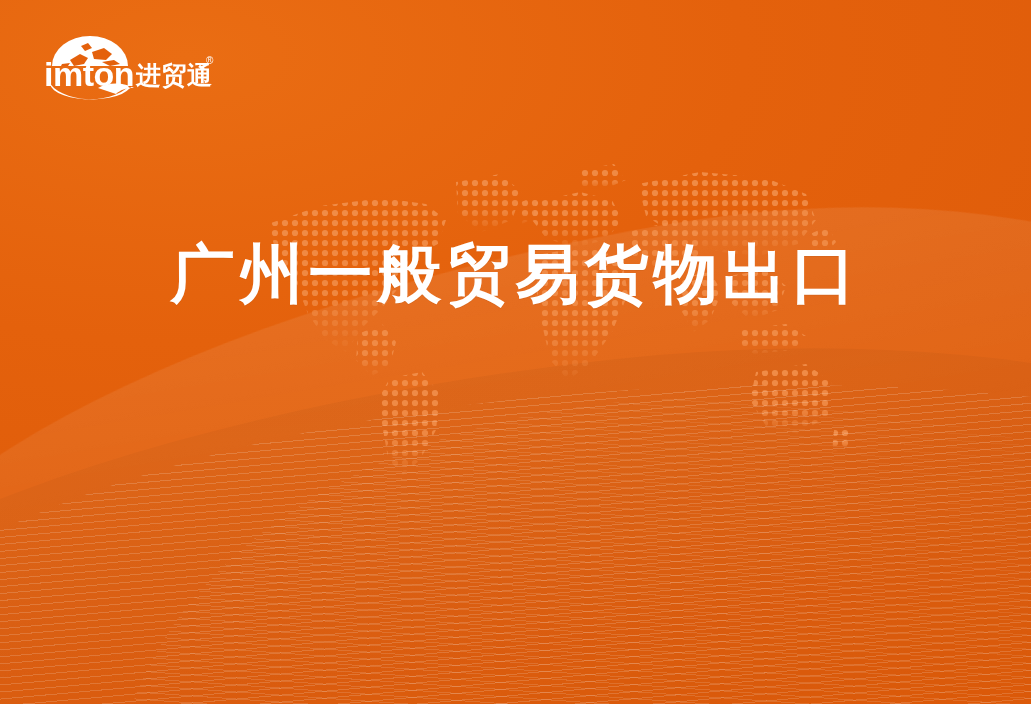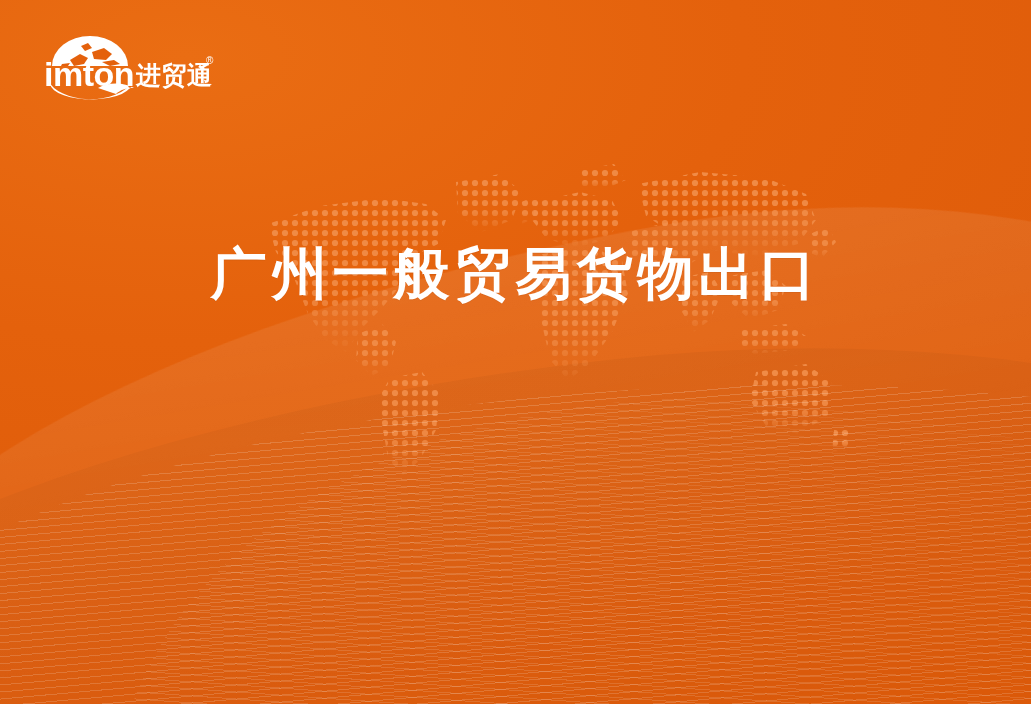--- a/index.html
+++ b/index.html
@@ -112,21 +112,21 @@
 
   
   .headline {
     position: absolute;
     left: 0;
     right: 0;
     top: 218px;
     text-align: center;
     color: #ffffff;
     font-weight: 700;
-    font-size: 56px;
+    font-size: 64px;
     line-height: 112px;
     letter-spacing: 5px;
     font-family: "Liberation Sans", "DejaVu Sans", sans-serif;
     text-shadow: 0 1px 0 rgba(0,0,0,0.05);
     white-space: nowrap;
   }
   .headline .line { display: block; }
 </style>
 </head>
 <body>

